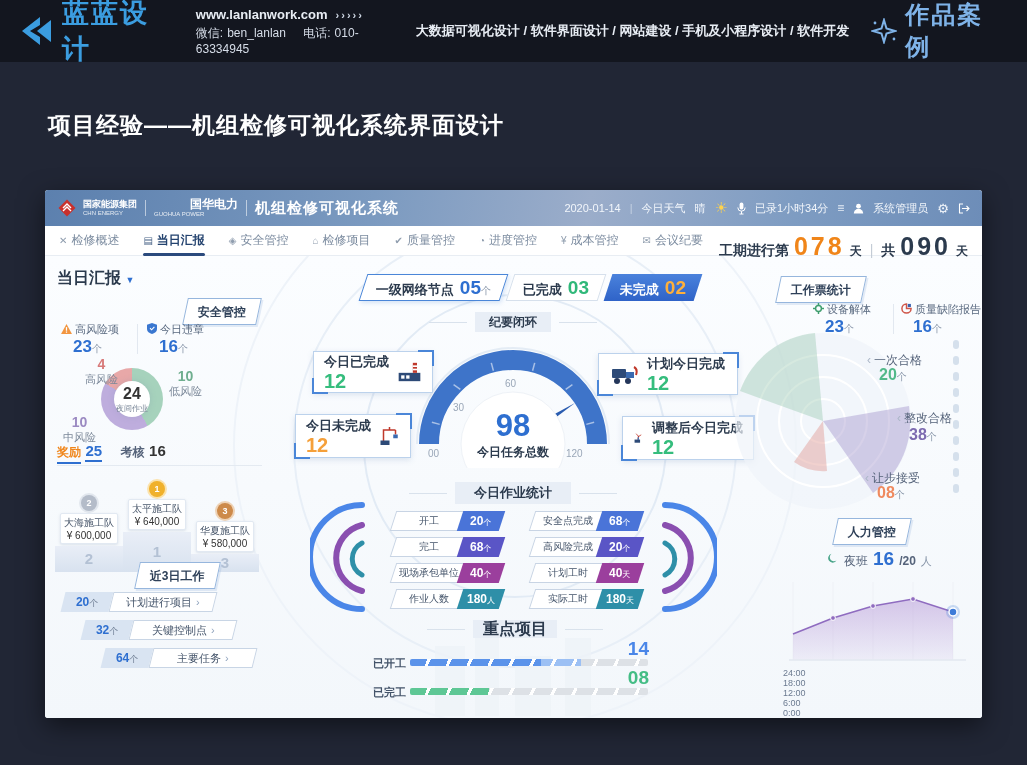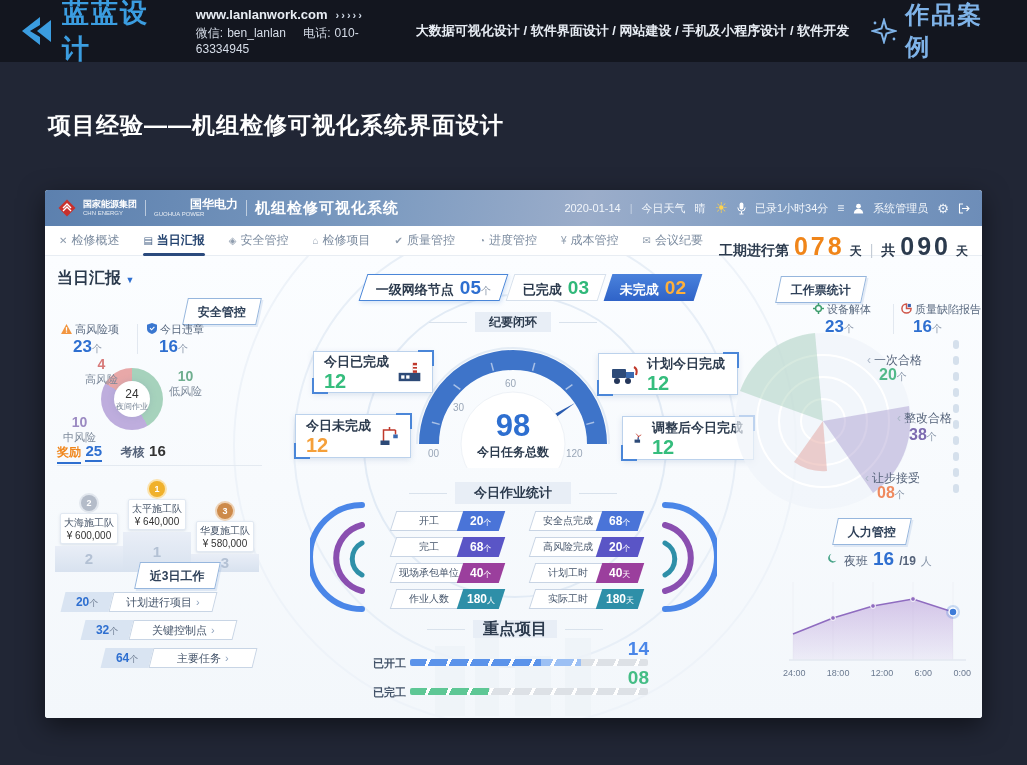--- a/index.html
+++ b/index.html
@@ -56,21 +56,21 @@
   .clabel::before{left:-46px;} .clabel::after{right:-46px;}
   
   .stat .sl{font-size:11px;color:#5a6a80;white-space:nowrap;}
   .stat .sv{font-size:17px;font-weight:bold;color:#2e6fd0;}
   .stat .su{font-size:10px;color:#8795a8;font-weight:normal;}
   .thin-div{position:absolute;width:1px;background:#e2e8f0;}
   
   .donut{position:absolute;width:62px;height:62px;border-radius:50%;background:conic-gradient(#a6d2bc 0 41.6%,#beaddd 41.6% 83.3%,#e8a8a8 83.3% 100%);}
   .donut::after{content:"";position:absolute;inset:13px;border-radius:50%;background:#fff;box-shadow:0 0 6px rgba(120,140,170,.25);}
   .donut .dc{position:absolute;inset:0;z-index:2;display:flex;flex-direction:column;align-items:center;justify-content:center;}
-  .donut .dv{font-size:12px;font-weight:normal;color:#333;}
+  .donut .dv{font-size:16px;font-weight:bold;color:#333;}
   .donut .dl{font-size:8px;color:#7a8798;}
   .dnum{font-size:14px;font-weight:bold;}
   .dlab{font-size:11px;color:#7a8798;}
   
   .reward-row{position:absolute;border-bottom:1px solid #e4eaf1;padding-bottom:4px;}
   .rw{color:#f08519;font-size:12px;font-weight:bold;border-bottom:2px solid #2e6fd0;padding-bottom:3px;}
   .rv{color:#2e6fd0;font-size:15px;font-weight:bold;border-bottom:2px solid #2e6fd0;padding-bottom:1px;}
   .aw{color:#55637a;font-size:12px;font-weight:bold;margin-left:14px;}
   .av{color:#333;font-size:15px;font-weight:bold;}
   
@@ -133,21 +133,21 @@
   .qlab{position:absolute;font-size:12px;color:#55637a;white-space:nowrap;}
   .qlab .lt{color:#aab6c6;margin-right:3px;}
   .qval{position:absolute;font-size:16px;font-weight:bold;}
   .qu{font-size:10px;color:#8795a8;font-weight:normal;}
   .q-green{color:#52b98a;} .q-purple{color:#7d6bb0;} .q-orange{color:#ef8a5f;}
   .night-row{position:absolute;display:flex;align-items:baseline;gap:5px;}
   .nlab{font-size:12px;color:#55637a;}
   .nval{font-size:19px;font-weight:bold;color:#2e6fd0;}
   .ntot{font-size:12px;color:#55637a;font-weight:bold;}
   .nunit{font-size:11px;color:#8795a8;}
-  .times{position:absolute;display:flex;justify-content:space-between;font-size:9px;color:#6b7a90;}
+  .times{position:absolute;display:flex;font-size:9px;color:#6b7a90;flex-direction:column;}
   .skyline{position:absolute;background:#eef2f7;opacity:.8;}
 </style>
 </head>
 <body>
 
 <div class="page">
 
   <header class="site-header">
     <div class="brand">
       <svg width="36" height="30" viewBox="0 0 36 30">
@@ -601,21 +601,21 @@
       <div class="qlab" style="left:820px;top:214px;"><span class="lt">‹</span><span>让步接受</span></div>
       <div class="qval q-orange" style="left:832px;top:228px;"><span>08</span><span class="qu">个</span></div>
 
       <div class="tagbox" style="left:790px;top:262px;"><span>人力管控</span></div>
       <div class="night-row" style="left:782px;top:292px;">
         <svg width="12" height="12" viewBox="0 0 12 12">
             <path d="M9.5 7.5 A4.5 4.5 0 1 1 4.5 0.8 A4 4 0 0 0 9.5 7.5 Z" fill="#4aa58a"></path>
           </svg>
         <span class="nlab">夜班</span>
         <span class="nval">16</span>
-        <span class="ntot">/19</span>
+        <span class="ntot">/20</span>
         <span class="nunit">人</span>
       </div>
 
       <svg class="abs" style="left:740px;top:316px;" width="185" height="95" viewBox="0 0 185 95">
         <defs>
           <linearGradient id="gp" x1="0" y1="0" x2="0" y2="1">
             <stop offset="0" stop-color="#b89bd8" stop-opacity="0.55"></stop>
             <stop offset="1" stop-color="#b89bd8" stop-opacity="0.12"></stop>
           </linearGradient>
         </defs>

